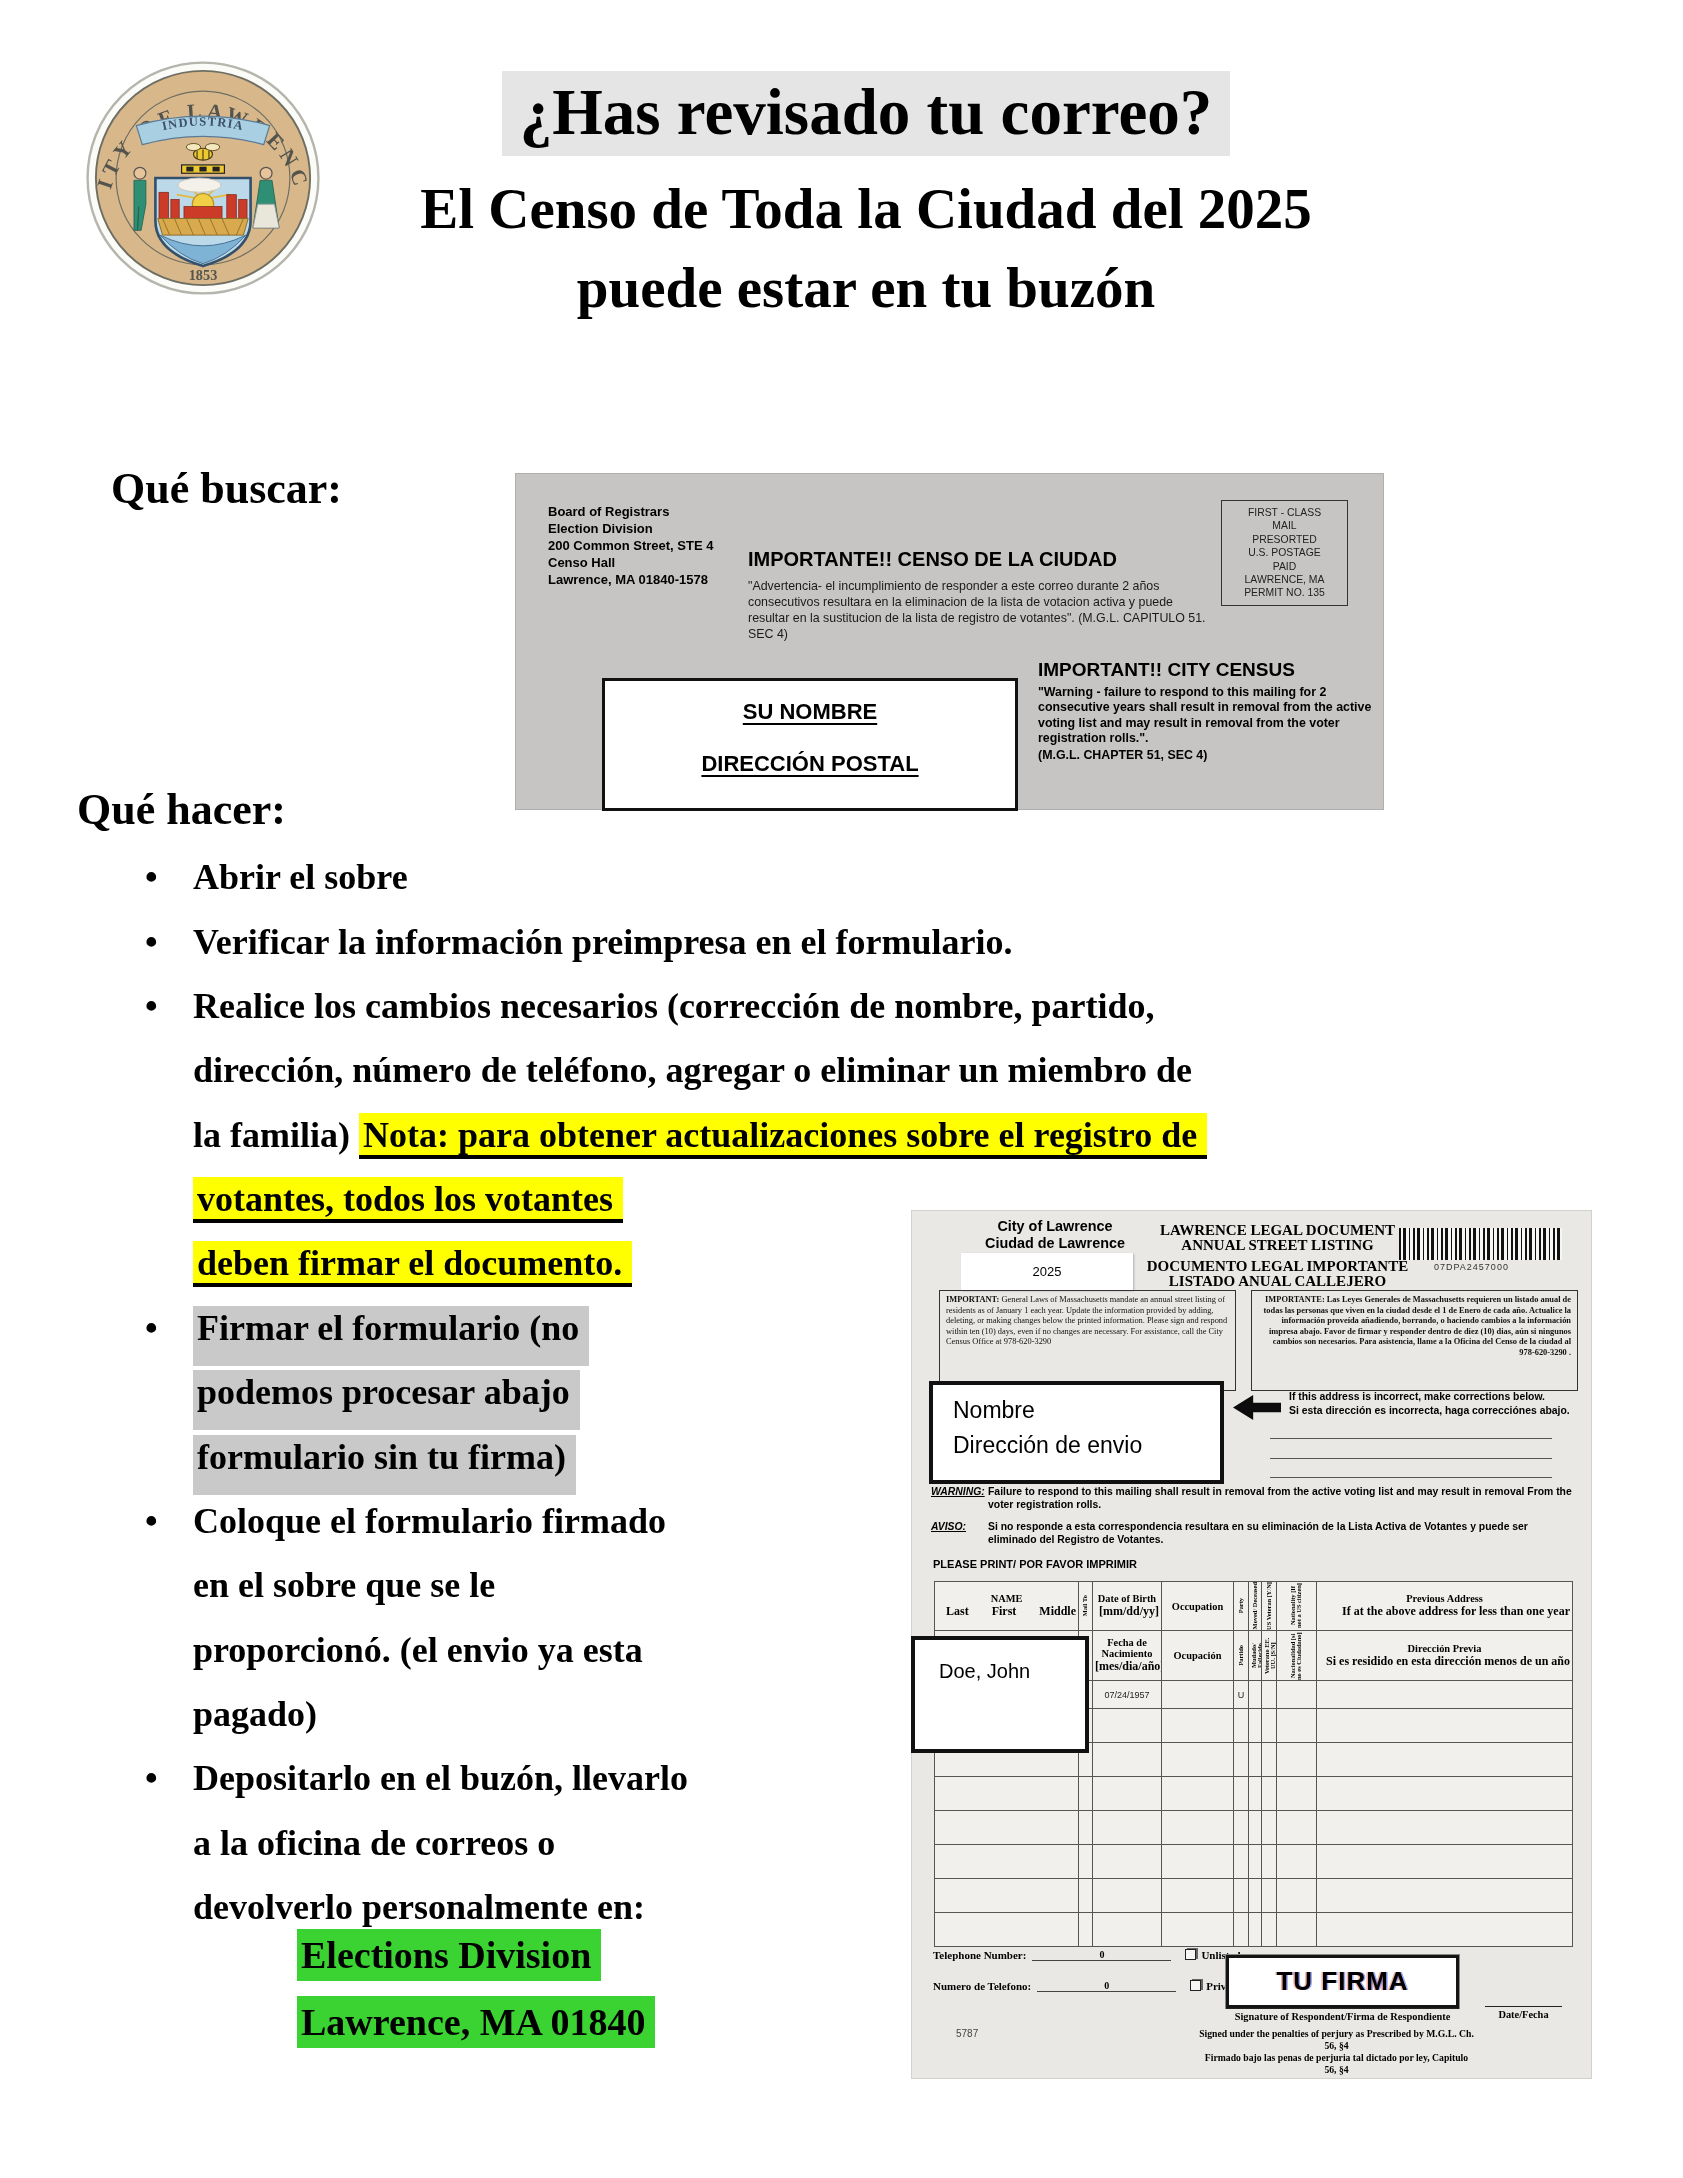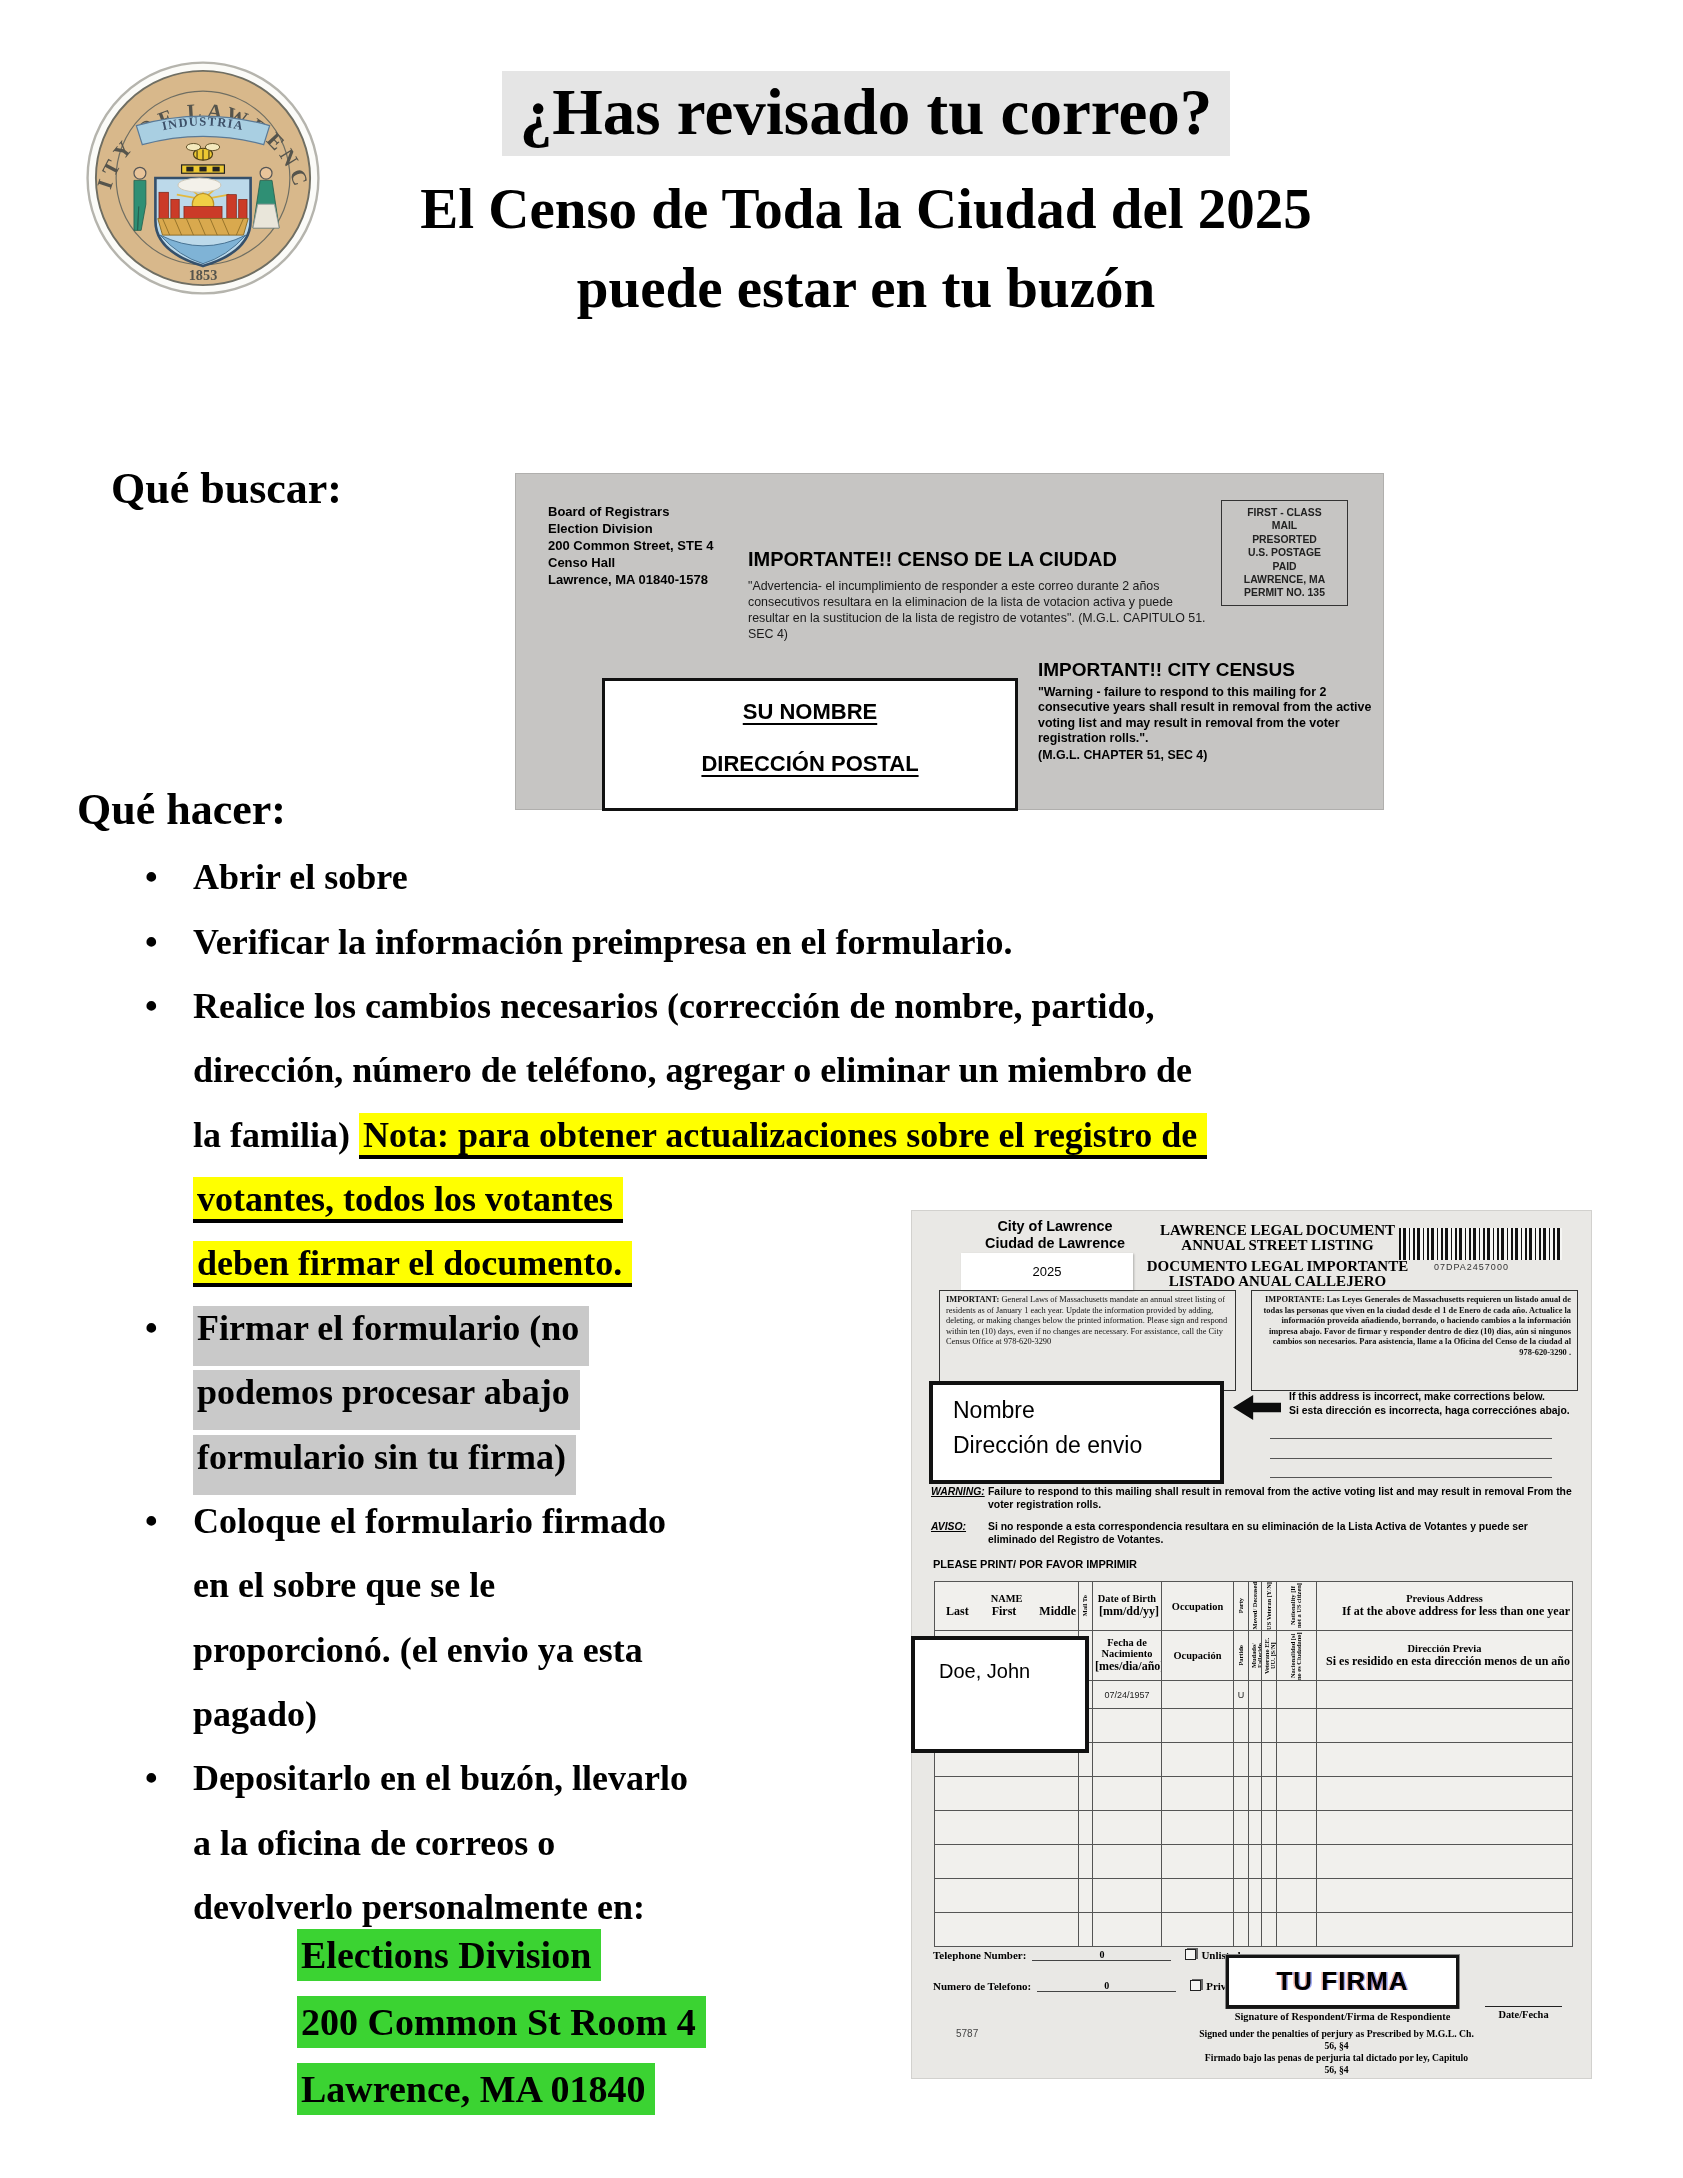--- a/index.html
+++ b/index.html
@@ -19,21 +19,21 @@
 
   .section-heading { position:absolute; font-size:44px; font-weight:bold; white-space:nowrap; }
 
   
   .envelope { position:absolute; left:515px; top:473px; width:869px; height:337px;
     background:#c6c5c3; font-family:"Liberation Sans", sans-serif; box-shadow:0 0 0 1px #b0afad inset; }
   .env-return { position:absolute; left:33px; top:30px; font-size:13px; font-weight:bold; line-height:17px; }
   .env-es-heading { position:absolute; left:233px; top:75px; font-size:20px; font-weight:bold; }
   .env-es-warning { position:absolute; left:233px; top:105px; width:465px; font-size:12.4px; line-height:16px; color:#1a1a1a; }
   .env-stamp { position:absolute; right:36px; top:27px; width:121px; border:1.5px solid #333;
-    padding:5px 2px; text-align:center; font-size:10.4px; line-height:13.4px; font-weight:bold; color:#222; }
+    padding:5px 2px; text-align:center; font-size:10.4px; line-height:13.4px; font-weight:normal; color:#222; }
   .env-en-heading { position:absolute; left:523px; top:186px; font-size:19px; font-weight:bold; }
   .env-en-warning { position:absolute; left:523px; top:212px; width:342px; font-size:12.4px; font-weight:bold; line-height:15.3px; }
   .env-en-citation { margin-top:2px; }
   .env-namebox { position:absolute; left:87px; top:205px; width:410px; height:127px; background:#fff;
     border:3px solid #111; text-align:center; }
   .env-namebox div { font-size:22px; font-weight:bold; text-decoration:underline; text-underline-offset:4px; }
   .env-name1 { margin-top:18px; }
   .env-name2 { margin-top:26px; }
 
   
@@ -239,21 +239,20 @@
 <div class="wline" style="top:1500px"><span class="wbullet">•</span><span class="wplain">Coloque el formulario firmado</span></div>
 <div class="wline" style="top:1564px"><span class="wplain">en el sobre que se le</span></div>
 <div class="wline" style="top:1629px"><span class="wplain">proporcionó. (el envio ya esta</span></div>
 <div class="wline" style="top:1693px"><span class="wplain">pagado)</span></div>
 <div class="wline" style="top:1757px"><span class="wbullet">•</span><span class="wplain">Depositarlo en el buzón, llevarlo</span></div>
 <div class="wline" style="top:1822px"><span class="wplain">a la oficina de correos o</span></div>
 <div class="wline" style="top:1886px"><span class="wplain">devolverlo personalmente en:</span></div>
 
 <div class="green-address">
   <div>Elections Division</div>
-  <div>200 Common St Room 4</div>
   <div>Lawrence, MA 01840</div>
 </div>
 
 <div class="form">
   <div class="form-org">
     <div>City of Lawrence</div>
     <div>Ciudad de Lawrence</div>
   </div>
   <div class="form-yearbox">2025</div>
   <div class="form-title-en">

